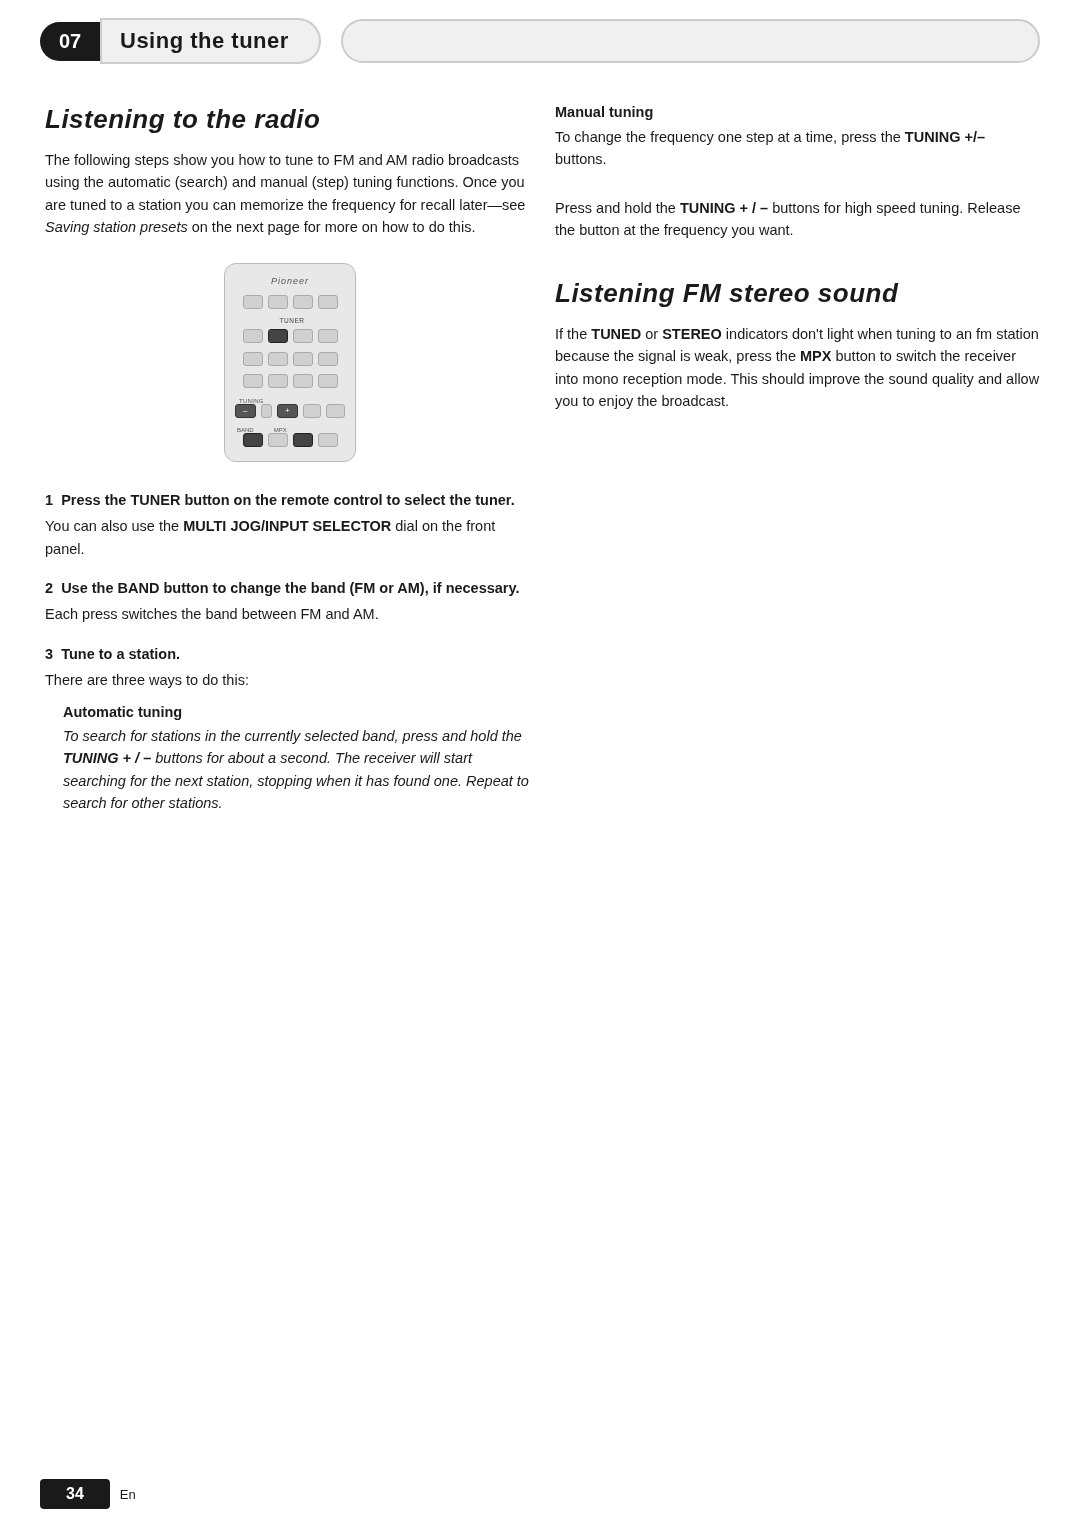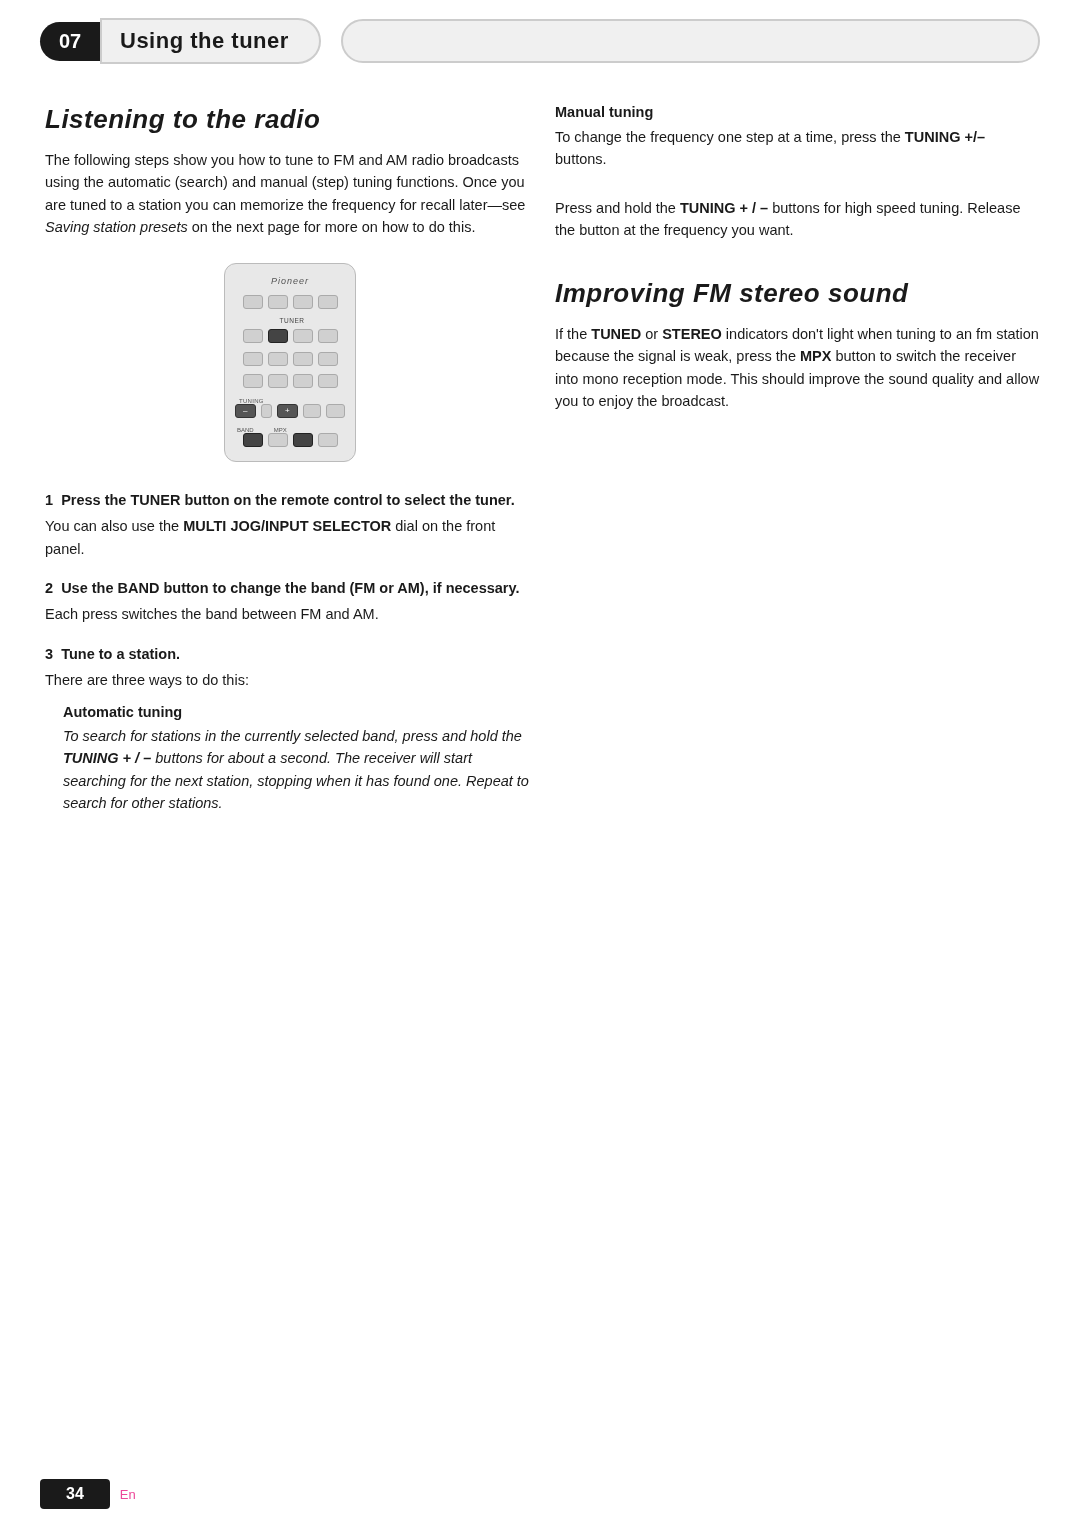--- a/index.html
+++ b/index.html
@@ -227,21 +227,21 @@
       font-size: 16px;
       font-weight: bold;
       padding: 6px 26px;
       border-radius: 4px;
       min-width: 50px;
       text-align: center;
     }
 
     .footer-lang {
       font-size: 13px;
-      color: #ec4899;
+      color: #0f172a;
       margin-left: 10px;
     }
 
     b {
       font-weight: bold;
     }
 
     i, em {
       font-style: italic;
     }
@@ -373,21 +373,21 @@
       </p>
     </div>
 
     <div class="right-sub-section" style="margin-bottom: 36px;">
       <p class="right-sub-body">
         Press and hold the <b>TUNING + / –</b> buttons for high speed tuning. Release the button at the frequency you want.
       </p>
     </div>
 
     <div class="right-sub-section">
-      <h2 class="section-heading">Improving FM stereo sound</h2>
+      <h2 class="section-heading">Listening FM stereo sound</h2>
       <p class="right-sub-body">
         If the <b>TUNED</b> or <b>STEREO</b> indicators don't light when tuning to an fm station because the signal is weak, press the <b>MPX</b> button to switch the receiver into mono reception mode. This should improve the sound quality and allow you to enjoy the broadcast.
       </p>
     </div>
 
   </div>
 
 </div>
 
 <div class="footer">

